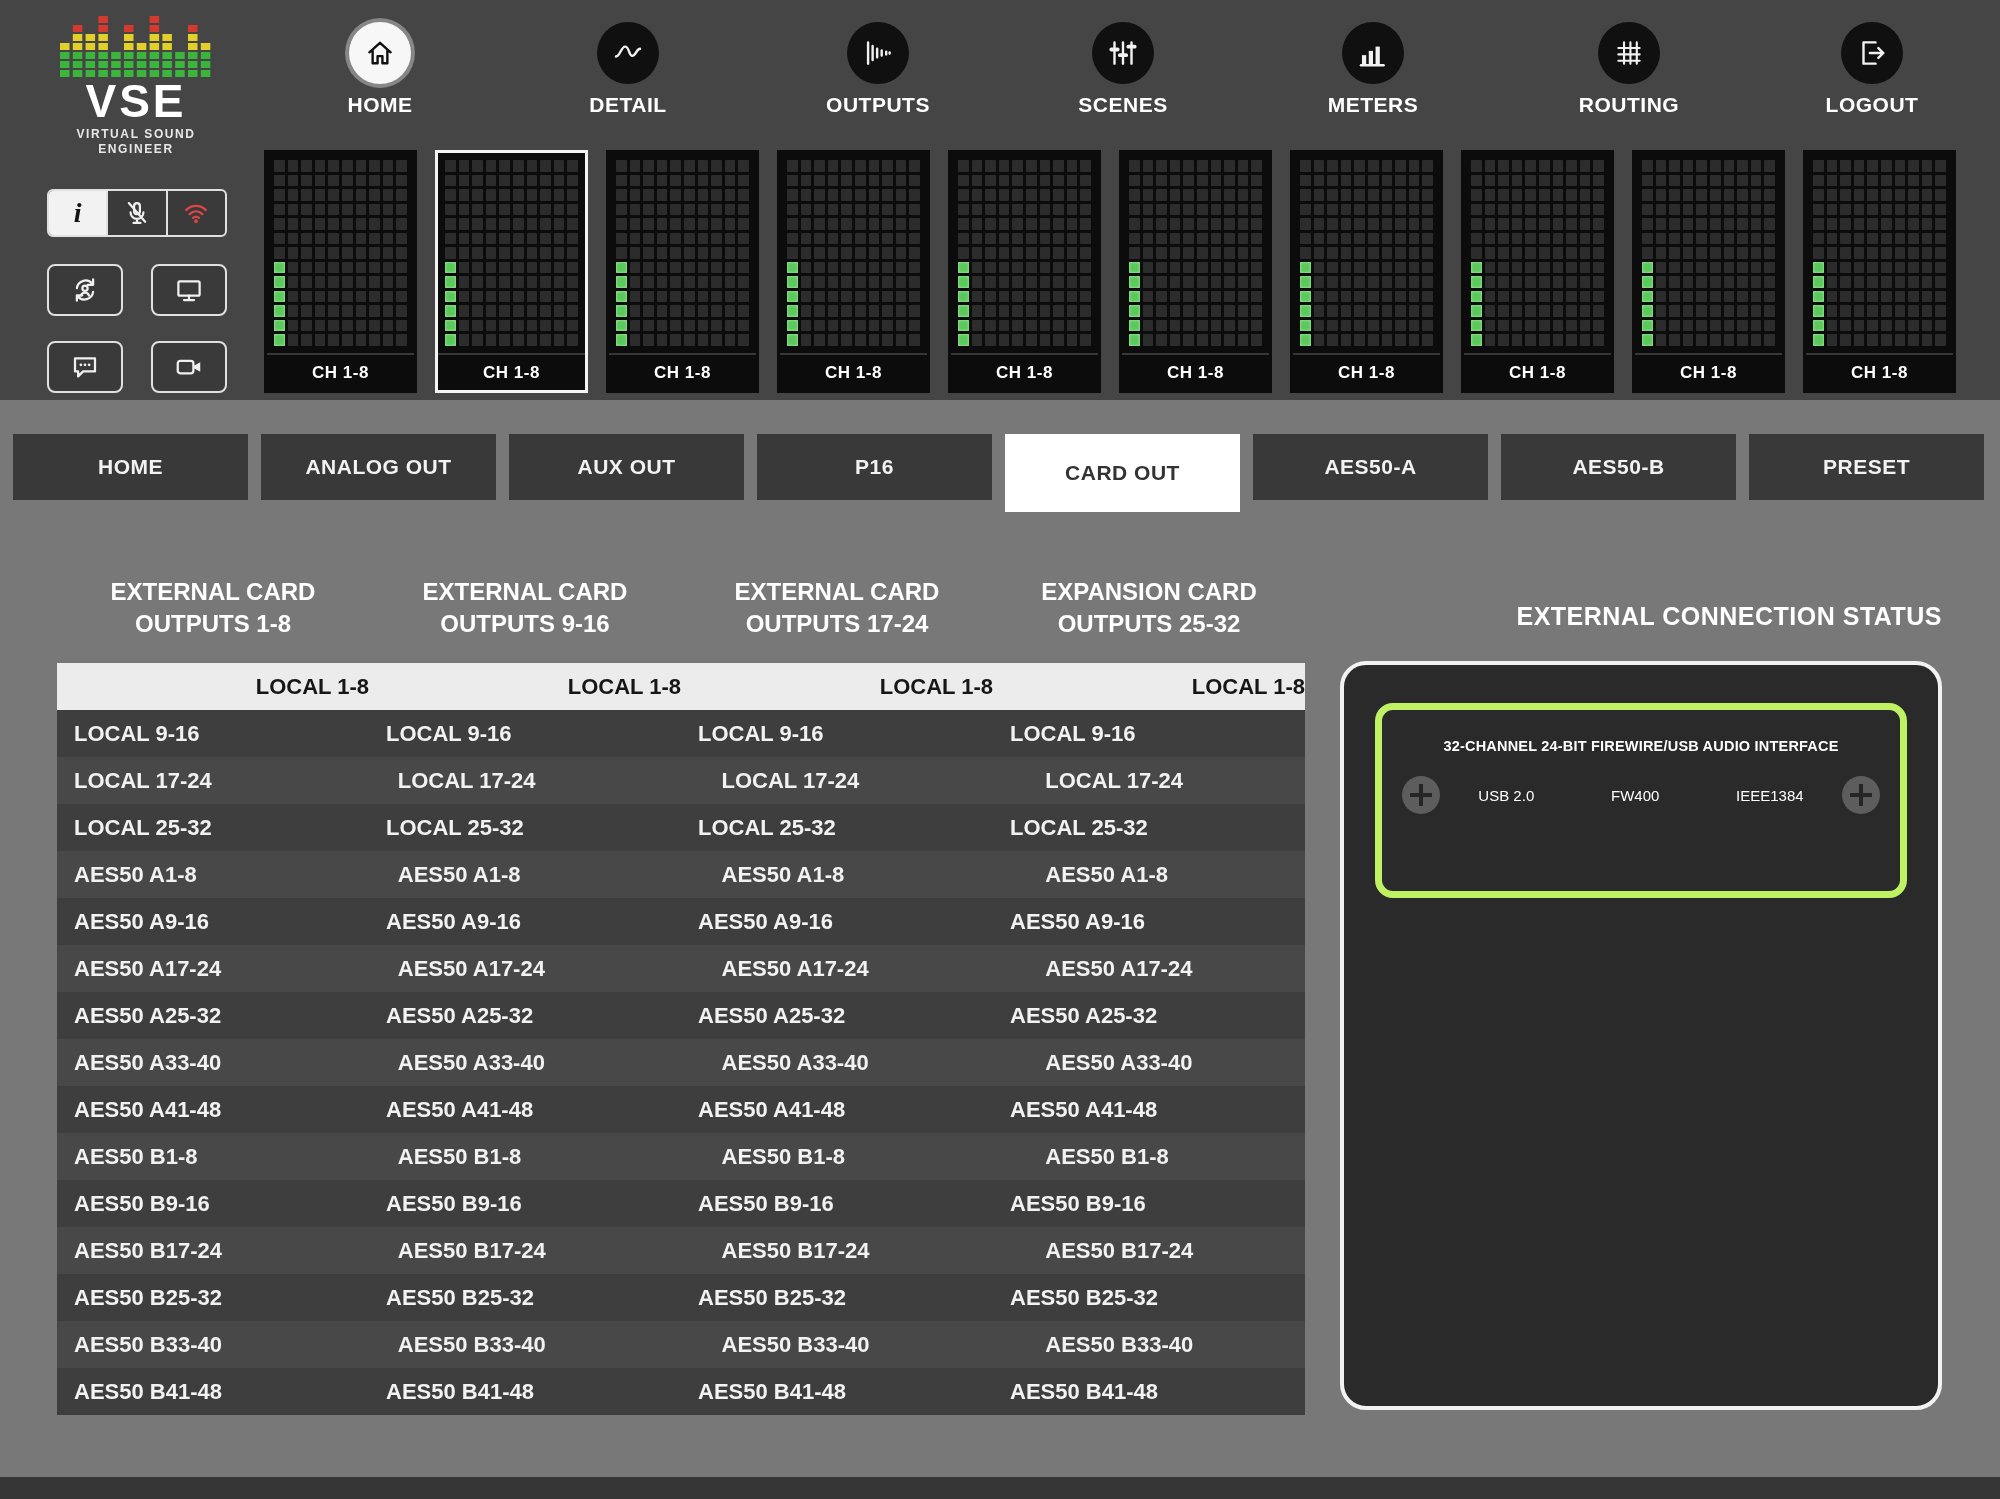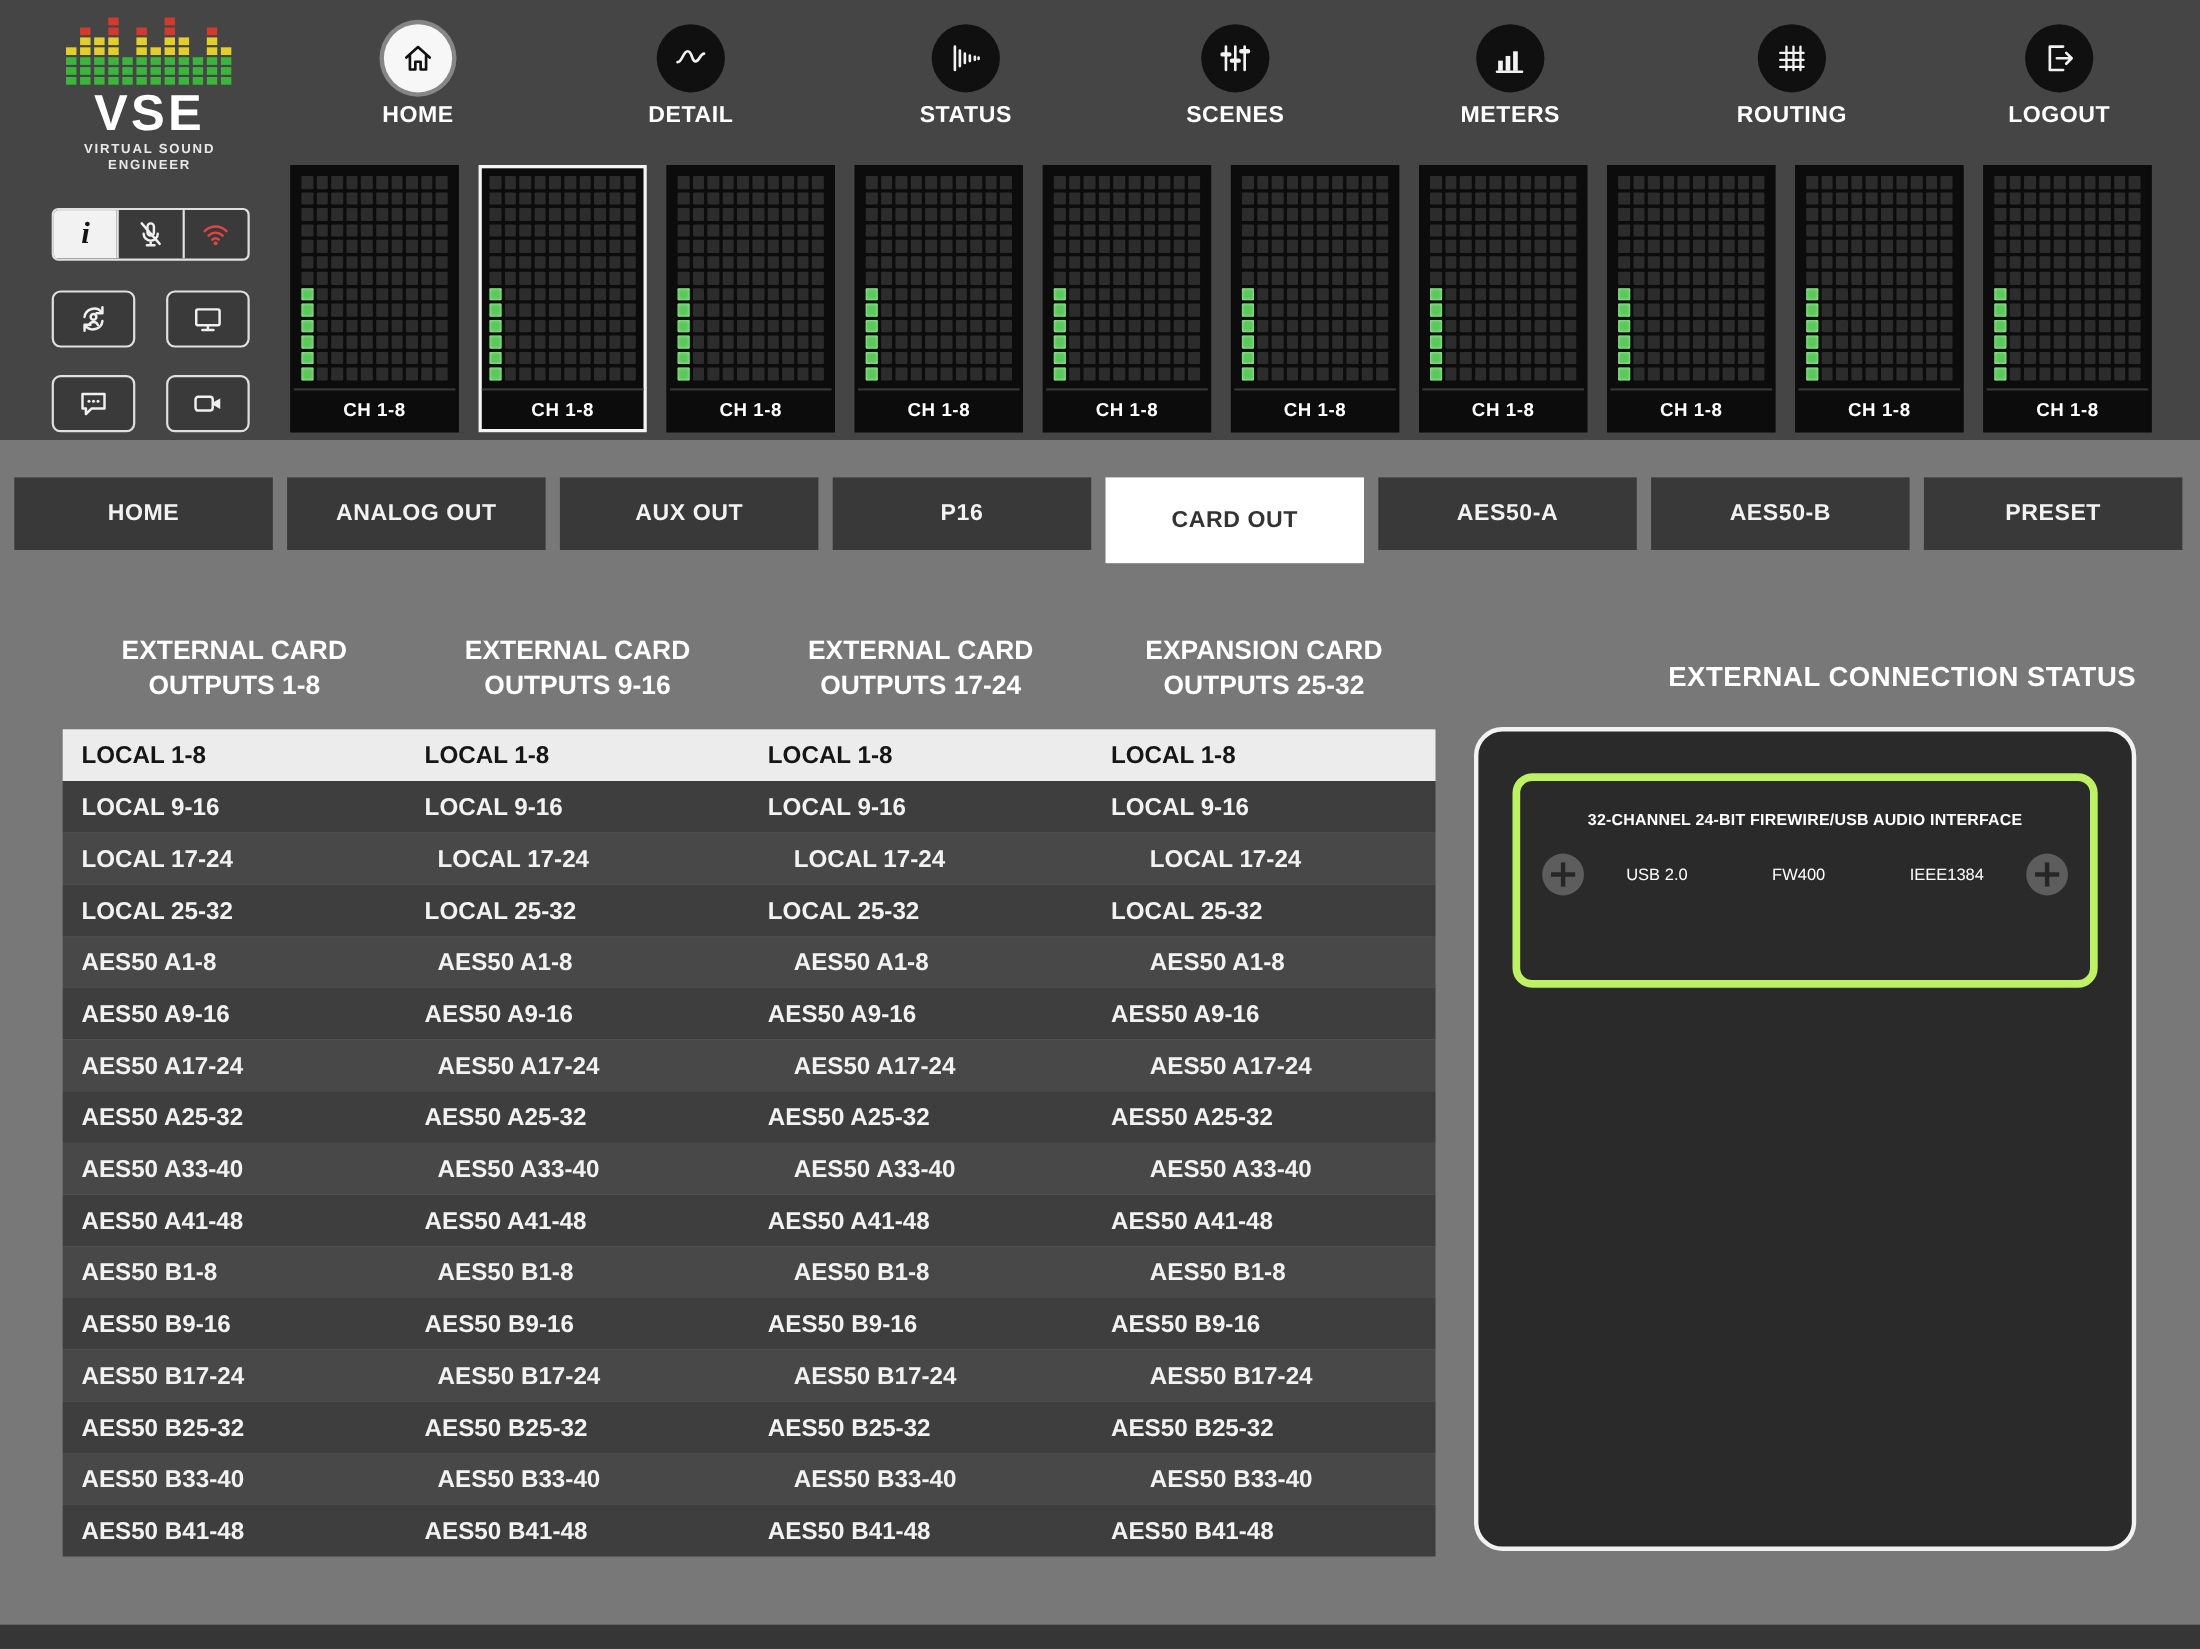--- a/index.html
+++ b/index.html
@@ -53,21 +53,21 @@
   .tab.selected { background:#ffffff; color:#333; height:78px; }
 
   
   .col-headers { position:absolute; left:57px; top:576px; width:1248px; display:flex; }
   .col-header { width:312px; text-align:center; color:#fff; font-size:24px; font-weight:bold; line-height:1.35; }
 
   .routing-table { position:absolute; left:57px; top:663px; width:1248px; }
   .routing-row { display:flex; height:47px; }
   .routing-row.odd  { background:#3e3e3e; }
   .routing-row.even { background:#484848;gap:47px; }
-  .routing-row.selected { background:#ececec; }
+  .routing-row.selected { background:#ececec;text-align:right; }
   .routing-cell { width:312px; padding-left:17px; font-size:22px; font-weight:bold; color:#f2f2f2;
                   line-height:47px; cursor:pointer; white-space:nowrap; }
   .routing-row.selected .routing-cell { color:#161616; }
 
   
   .status-title { position:absolute; left:1340px; top:602px; width:602px; text-align:right;
                   color:#fff; font-size:25px; font-weight:bold; letter-spacing:0.5px; }
   .status-panel { position:absolute; left:1340px; top:661px; width:602px; height:749px;
                   background:#2a2a2a; border:4px solid #f2f2f2; border-radius:26px; }
   .iface-card { position:absolute; left:31px; top:38px; width:532px; height:195px;
@@ -179,21 +179,21 @@
       <div class="nav-label">DETAIL</div>
     </div>
     <div class="nav-item" style="left: 803px;">
       <div class="nav-circle">
         <span class="icon">
           <svg viewBox="0 0 24 24" width="34" height="34" fill="none" stroke="currentColor" stroke-width="1.7" stroke-linecap="round" stroke-linejoin="round">
             <path d="M5 4.5 V19.5 M8.2 7 V17 M11.4 9 V15 M14.6 10.2 V13.8 M17.8 11 V13 M20.2 11.6 V12.4"></path>
           </svg>
         </span>
       </div>
-      <div class="nav-label">STATUS</div>
+      <div class="nav-label">OUTPUTS</div>
     </div>
     <div class="nav-item" style="left: 1048px;">
       <div class="nav-circle">
         <span class="icon">
           <svg viewBox="0 0 24 24" width="34" height="34" fill="none" stroke="currentColor" stroke-width="1.7" stroke-linecap="round" stroke-linejoin="round">
             <path d="M6 4.5 V19.5 M12 4.5 V19.5 M18 4.5 V19.5"></path>
             <path d="M3.8 9.5 H8.2 M9.8 13.5 H14.2 M15.8 7.5 H20.2" stroke-width="2.8"></path>
           </svg>
         </span>
       </div>

